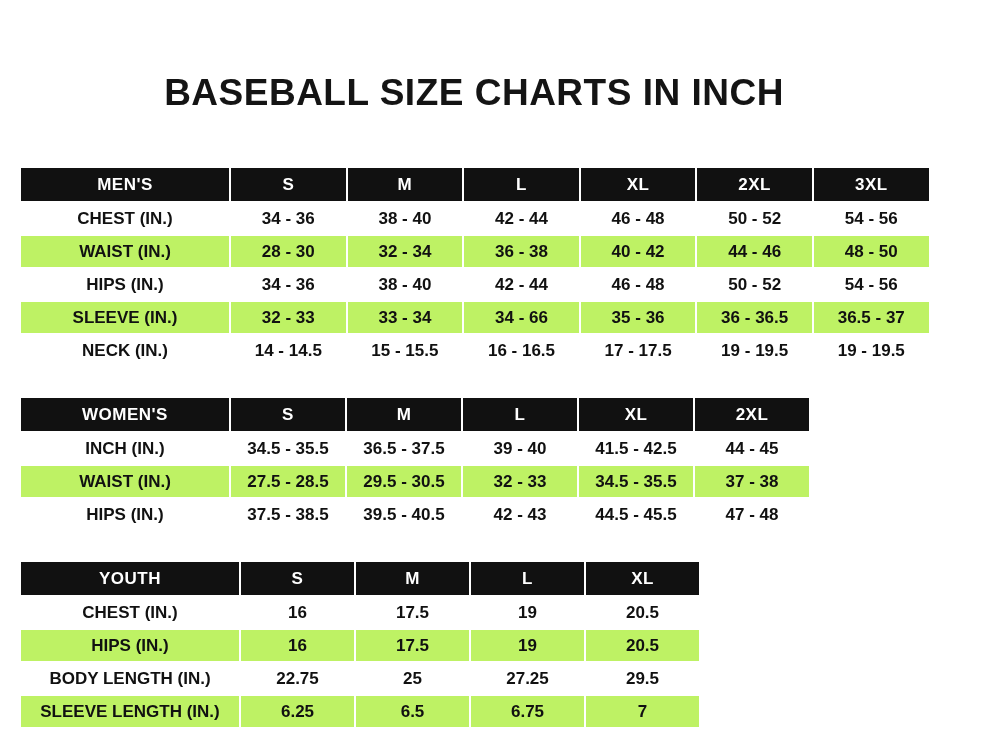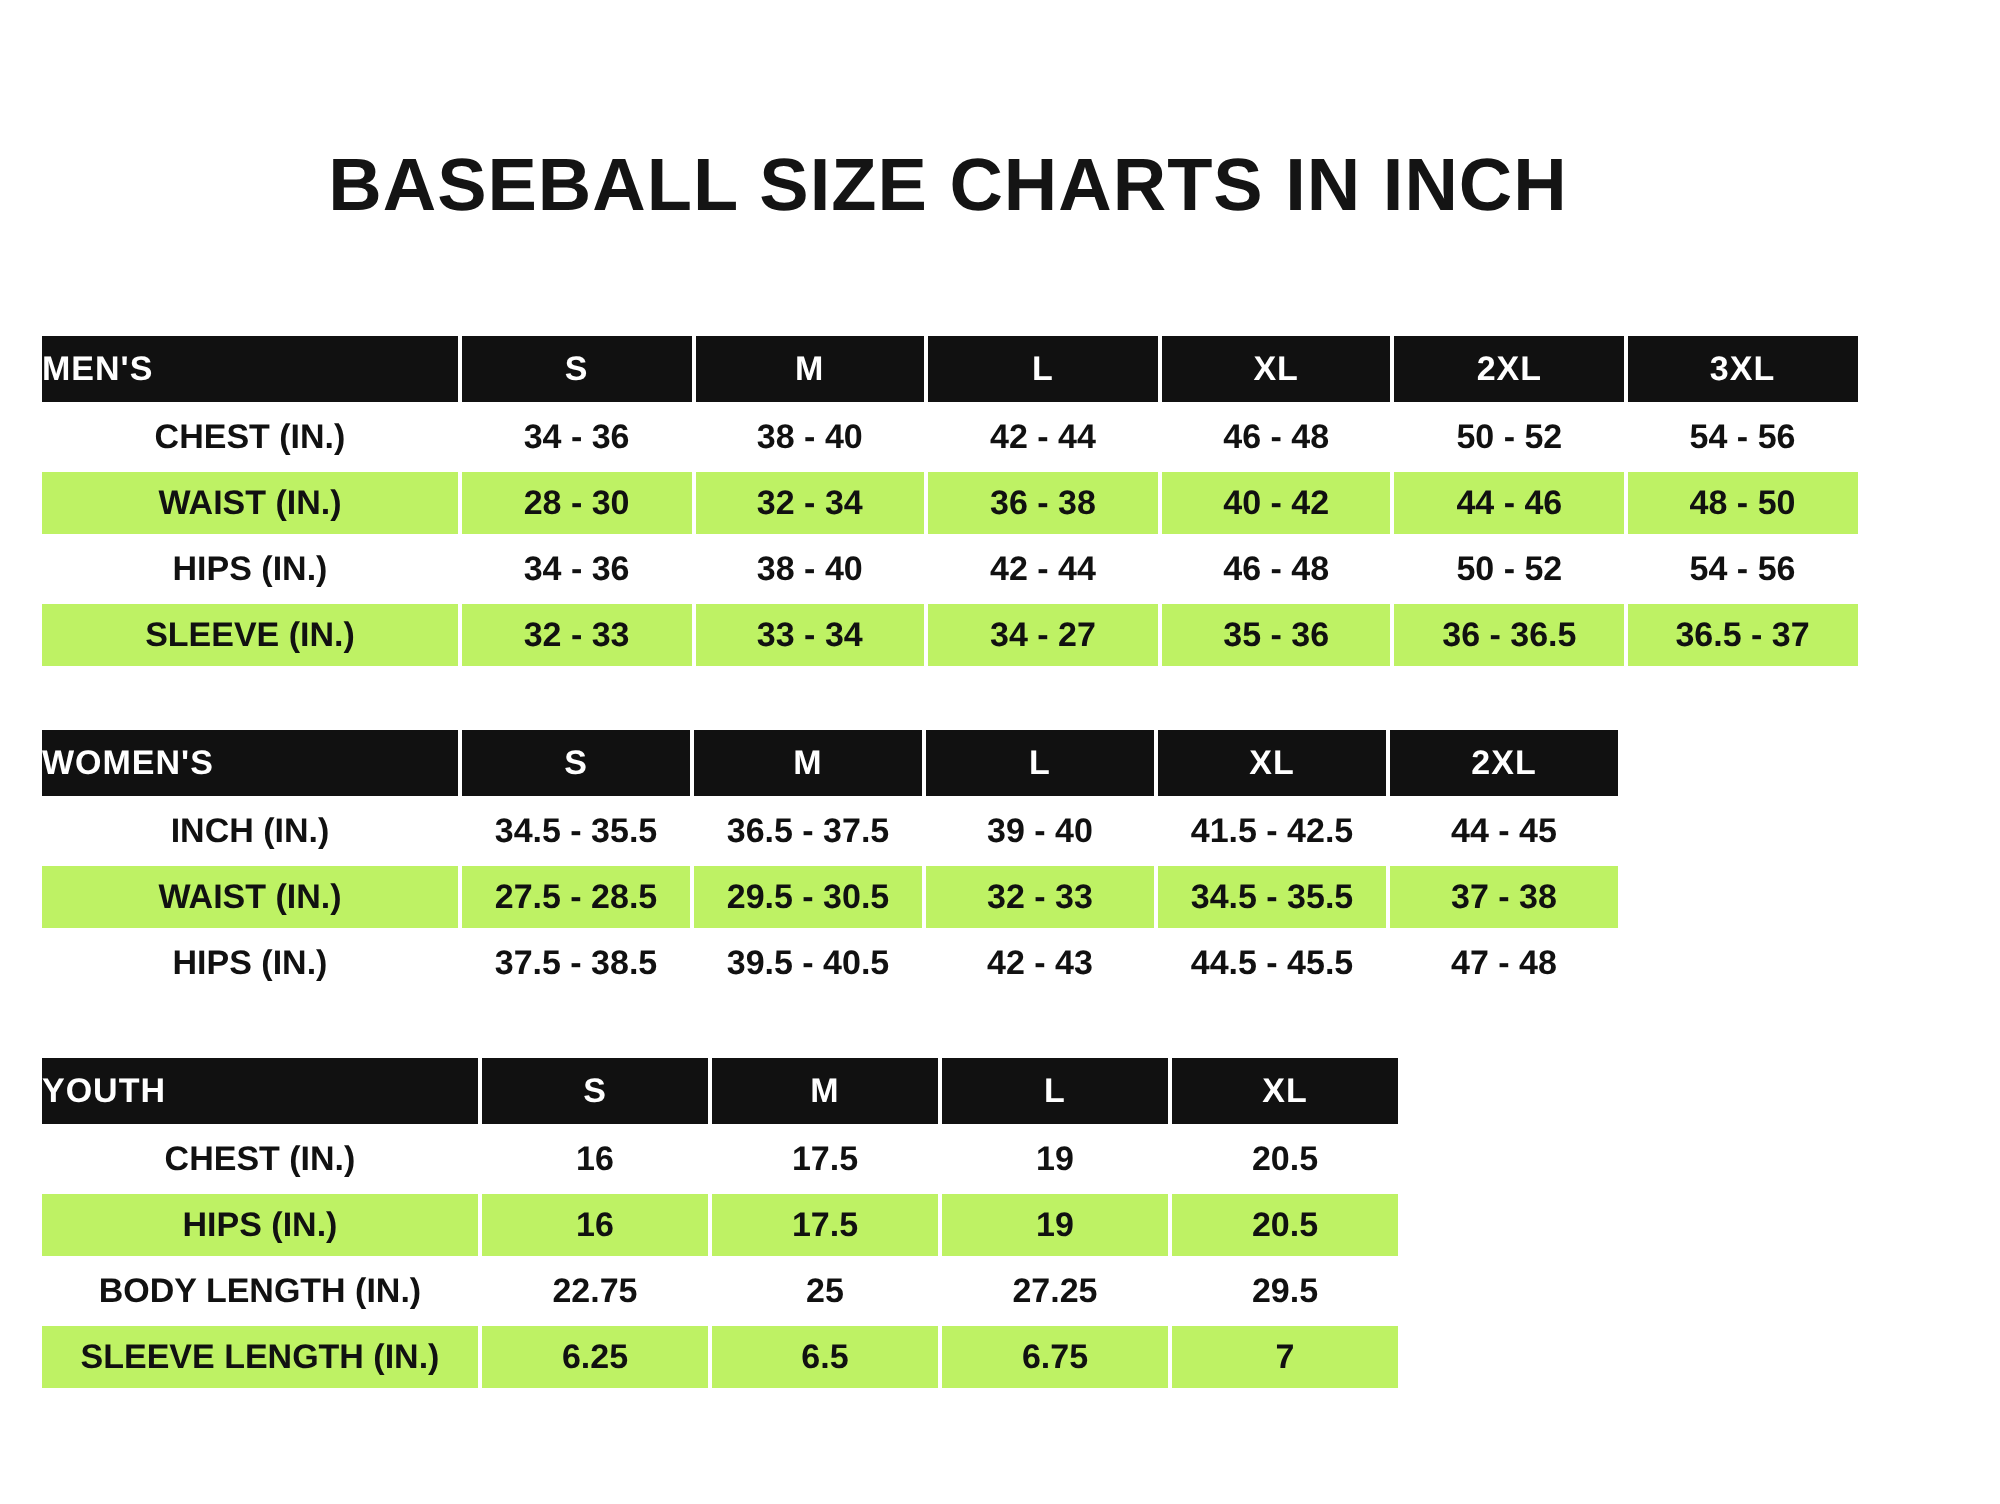--- a/index.html
+++ b/index.html
@@ -53,21 +53,21 @@
     padding: 0;
     white-space: nowrap;
   }
   thead th {
     background: #111111;
     color: #ffffff;
     letter-spacing: 0.5px;
     height: 33px;
   }
   thead th.rowlabel-head {
-    text-align: left;
+    text-align: center;
     margin-top: 16px;
   }
   tbody td {
     background: #ffffff;
     color: #111111;
   }
   tbody tr.alt td {
     background: #bef264;
   }
   td.rowlabel {
@@ -136,24 +136,33 @@
           <td>38 - 40</td>
           <td>42 - 44</td>
           <td>46 - 48</td>
           <td>50 - 52</td>
           <td>54 - 56</td>
         </tr>
         <tr class="alt">
           <td class="rowlabel">SLEEVE (IN.)</td>
           <td>32 - 33</td>
           <td>33 - 34</td>
-          <td>34 - 27</td>
+          <td>34 - 66</td>
           <td>35 - 36</td>
           <td>36 - 36.5</td>
           <td>36.5 - 37</td>
+        </tr>
+        <tr>
+          <td class="rowlabel">NECK (IN.)</td>
+          <td>14 - 14.5</td>
+          <td>15 - 15.5</td>
+          <td>16 - 16.5</td>
+          <td>17 - 17.5</td>
+          <td>19 - 19.5</td>
+          <td>19 - 19.5</td>
         </tr>
       </tbody>
     </table>
 
     <table class="women">
       <colgroup>
         <col class="label">
           <col class="v">
           <col class="v">
           <col class="v">

